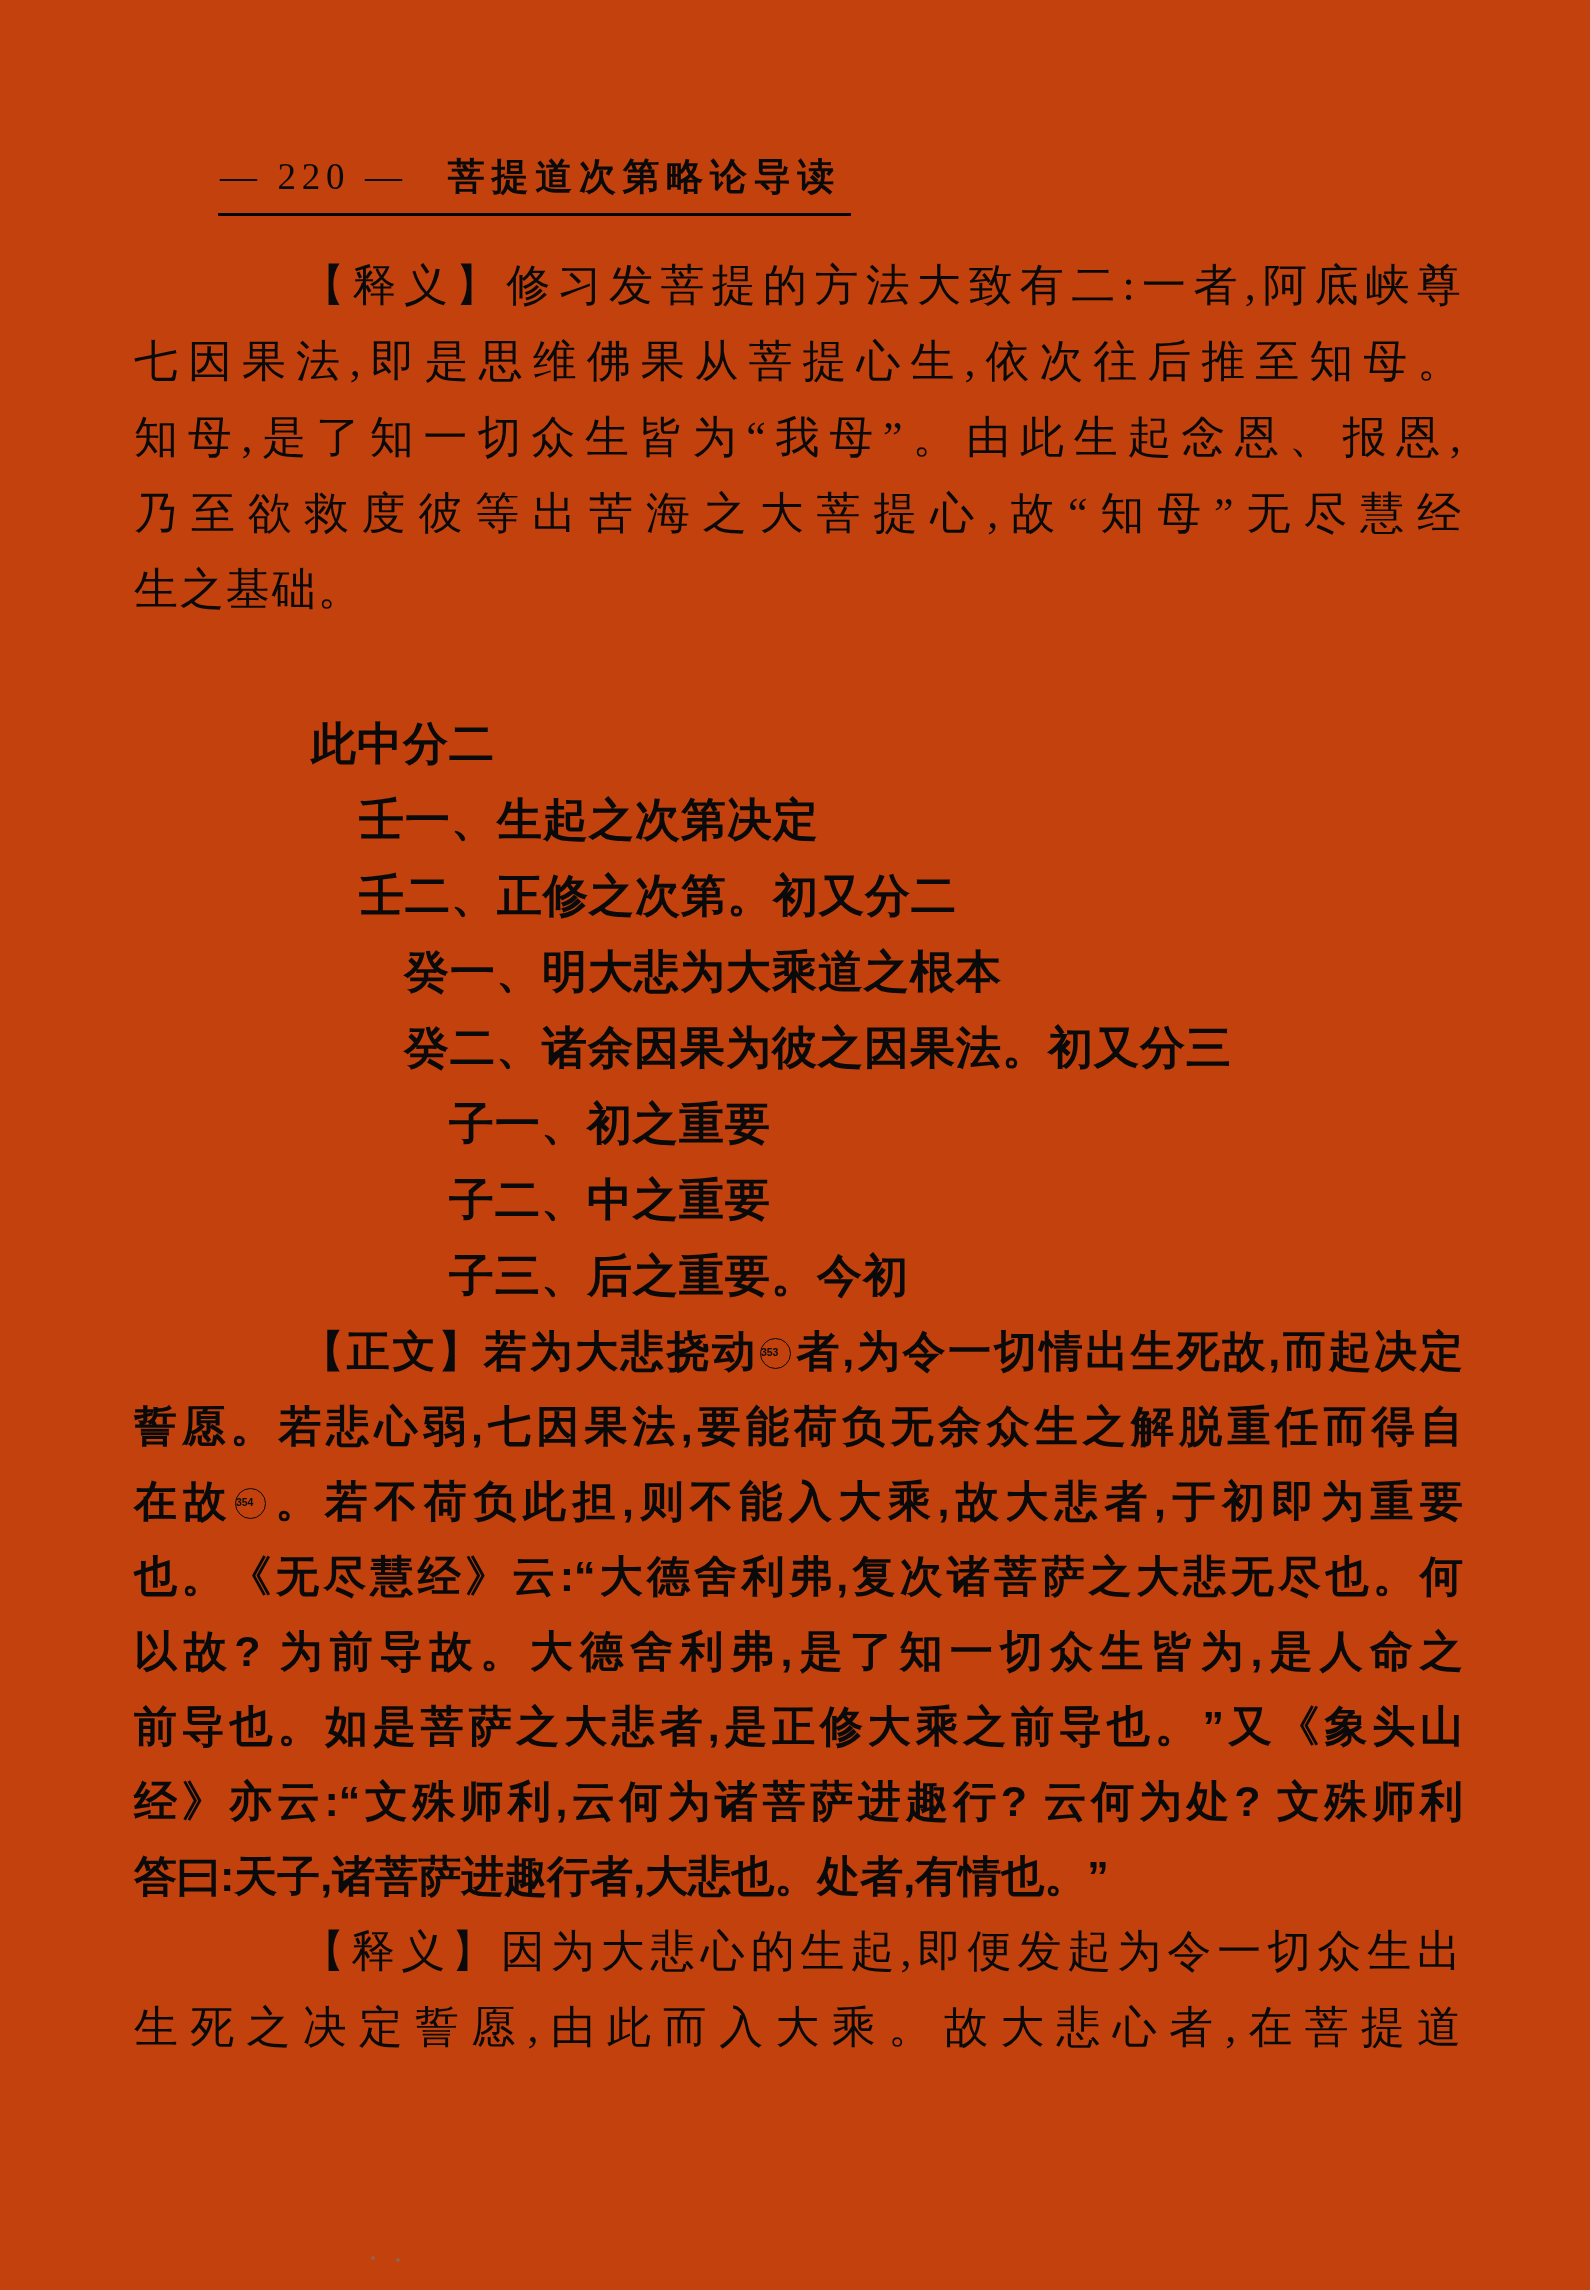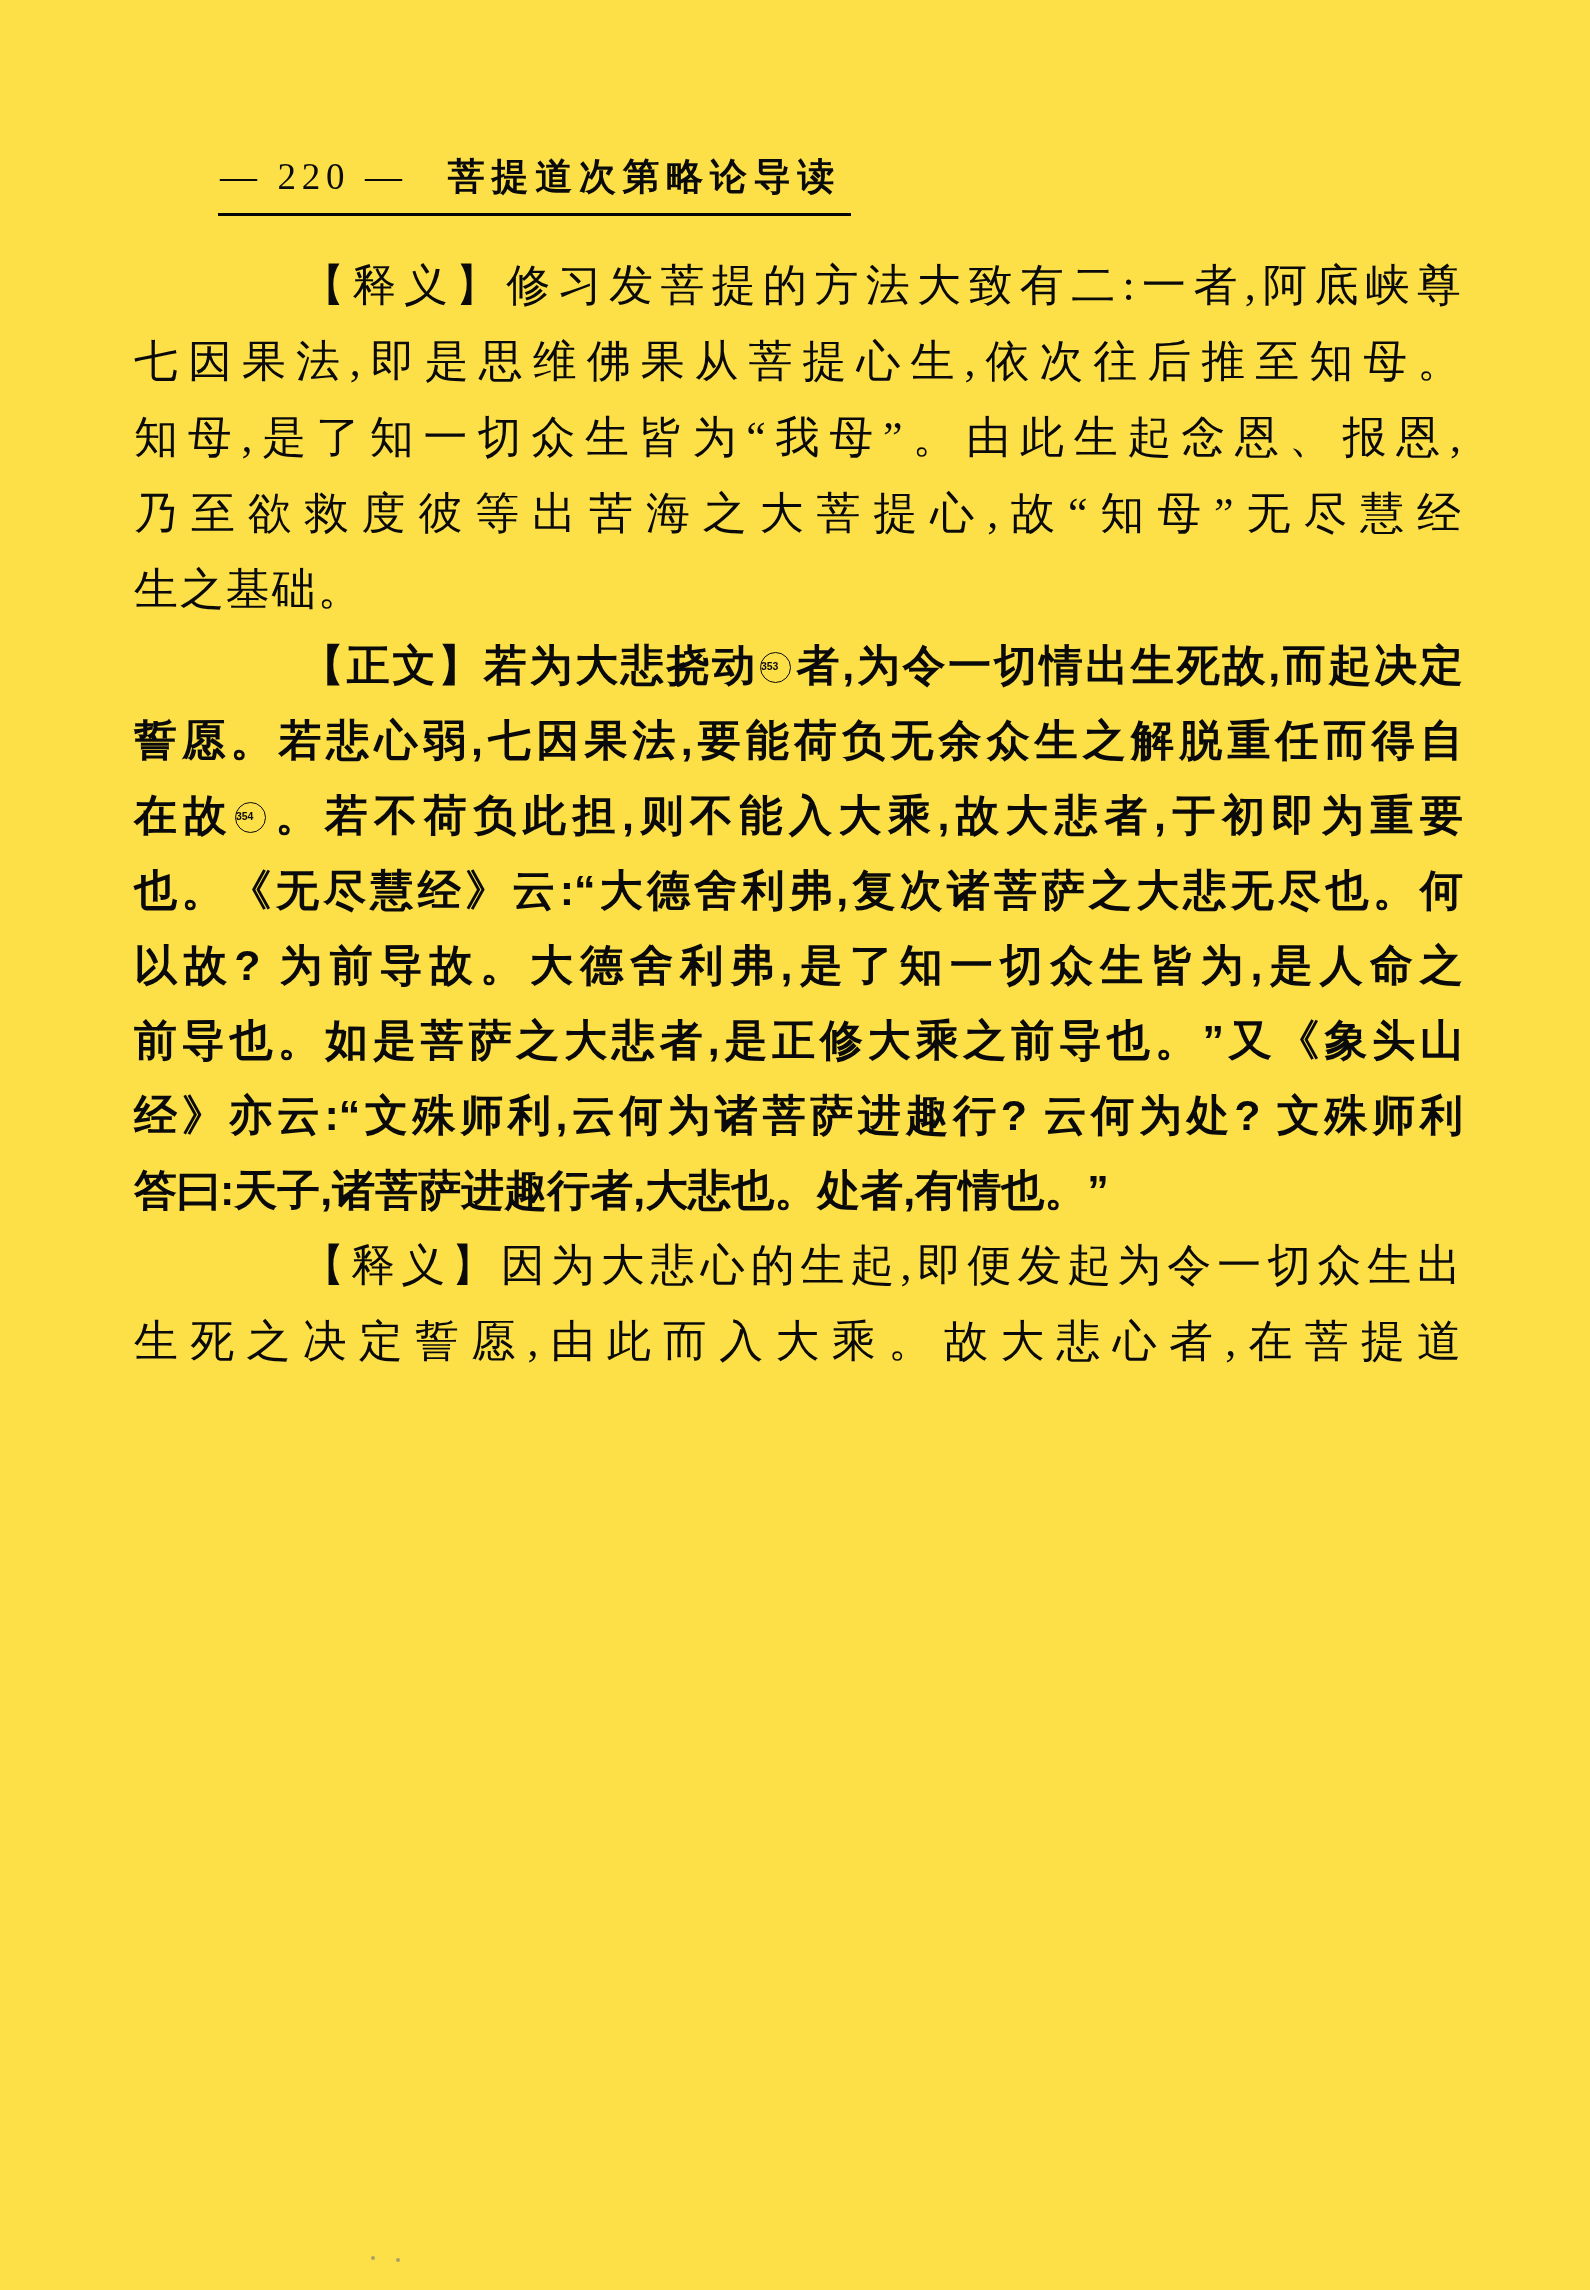--- a/index.html
+++ b/index.html
@@ -1,21 +1,21 @@
 <!DOCTYPE html>
 <html><head>
 <meta charset="utf-8">
 <style>
   html, body { margin: 0; padding: 0; background: #e8e8e8; }
   .page {
     position: relative;
     width: 1591px;
     height: 2290px;
     margin: 0 auto;
-    background: #fde047;
+    background: #c2410c;
     color: #0a0a0a;
     overflow: hidden;
   }
   
   .running-head {
     display: inline-flex;
     align-items: baseline;
     gap: 40px;
     margin: 153px 0 0 218px;
     padding: 0 9.6px 11.5px 1.9px;
@@ -118,20 +118,30 @@
   <div class="body-col">
 
     <div class="para songti para-shiyi-1">
       <div class="line fill indent-first">【释义】修习发菩提的方法大致有二:一者,阿底峡尊</div>
       <div class="line fill">七因果法,即是思维佛果从菩提心生,依次往后推至知母。</div>
       <div class="line fill">知母,是了知一切众生皆为“我母”。由此生起念恩、报恩,</div>
       <div class="line fill">乃至欲救度彼等出苦海之大菩提心,故“知母”无尽慧经</div>
       <div class="line">生之基础。</div>
     </div>
 
+    <div class="outline">
+      <div class="oline ind-0">此中分二</div>
+      <div class="oline ind-1">壬一、生起之次第决定</div>
+      <div class="oline ind-1">壬二、正修之次第。初又分二</div>
+      <div class="oline ind-2">癸一、明大悲为大乘道之根本</div>
+      <div class="oline ind-2">癸二、诸余因果为彼之因果法。初又分三</div>
+      <div class="oline ind-3">子一、初之重要</div>
+      <div class="oline ind-3">子二、中之重要</div>
+      <div class="oline ind-3">子三、后之重要。今初</div>
+    </div>
 
     <div class="para hei para-zhengwen">
       <div class="line fill indent-first"><span>【正文】若为大悲挠动</span><span class="fn-circle">353</span><span>者,为令一切情出生死故,而起决定</span></div>
       <div class="line fill">誓愿。若悲心弱,七因果法,要能荷负无余众生之解脱重任而得自</div>
       <div class="line fill"><span>在故</span><span class="fn-circle">354</span><span>。若不荷负此担,则不能入大乘,故大悲者,于初即为重要</span></div>
       <div class="line fill">也。《无尽慧经》云:“大德舍利弗,复次诸菩萨之大悲无尽也。何</div>
       <div class="line fill">以故? 为前导故。大德舍利弗,是了知一切众生皆为,是人命之</div>
       <div class="line fill">前导也。如是菩萨之大悲者,是正修大乘之前导也。”又《象头山</div>
       <div class="line fill">经》亦云:“文殊师利,云何为诸菩萨进趣行? 云何为处? 文殊师利</div>
       <div class="line">答曰:天子,诸菩萨进趣行者,大悲也。处者,有情也。”</div>

